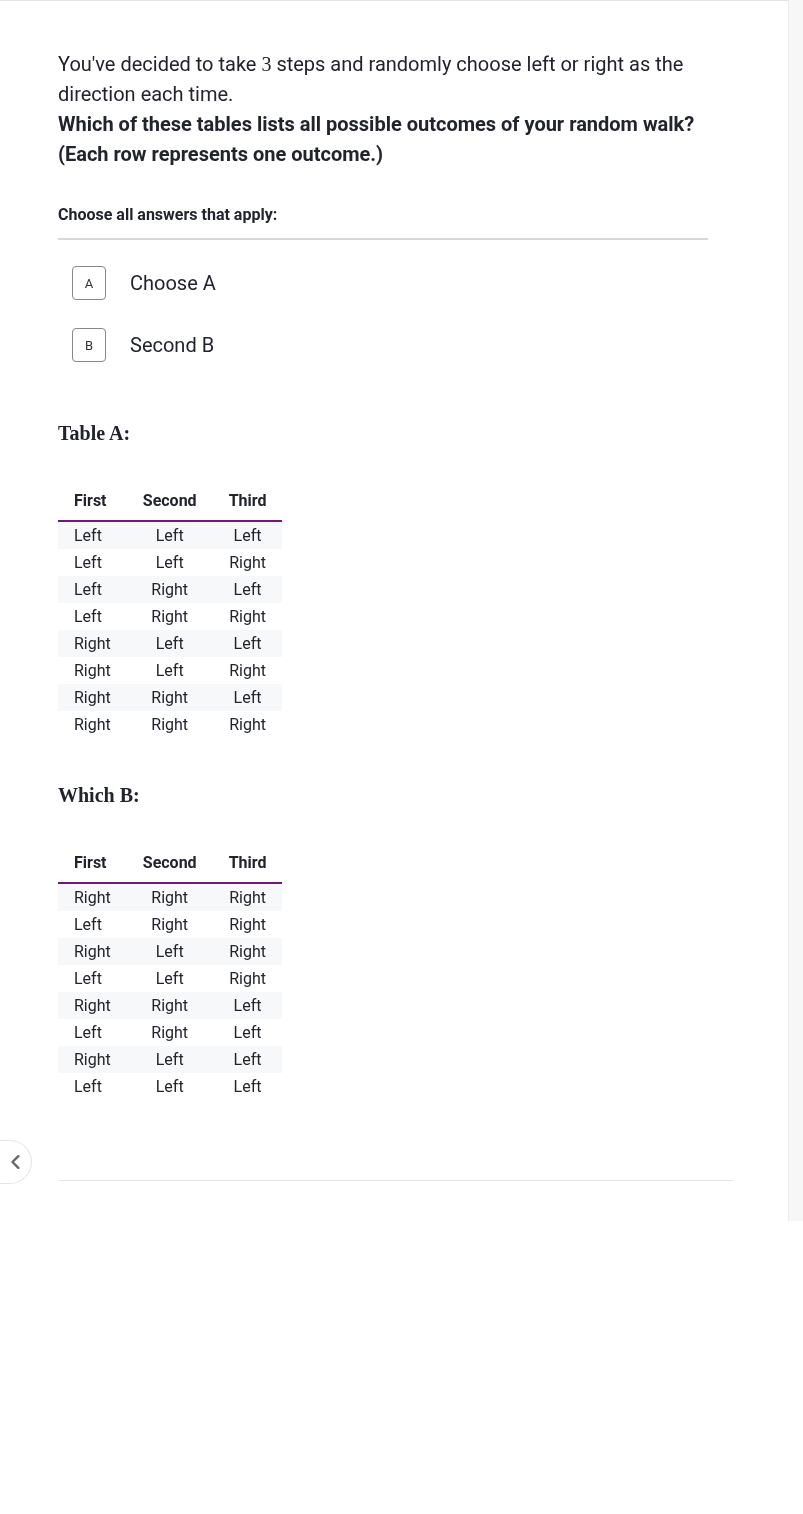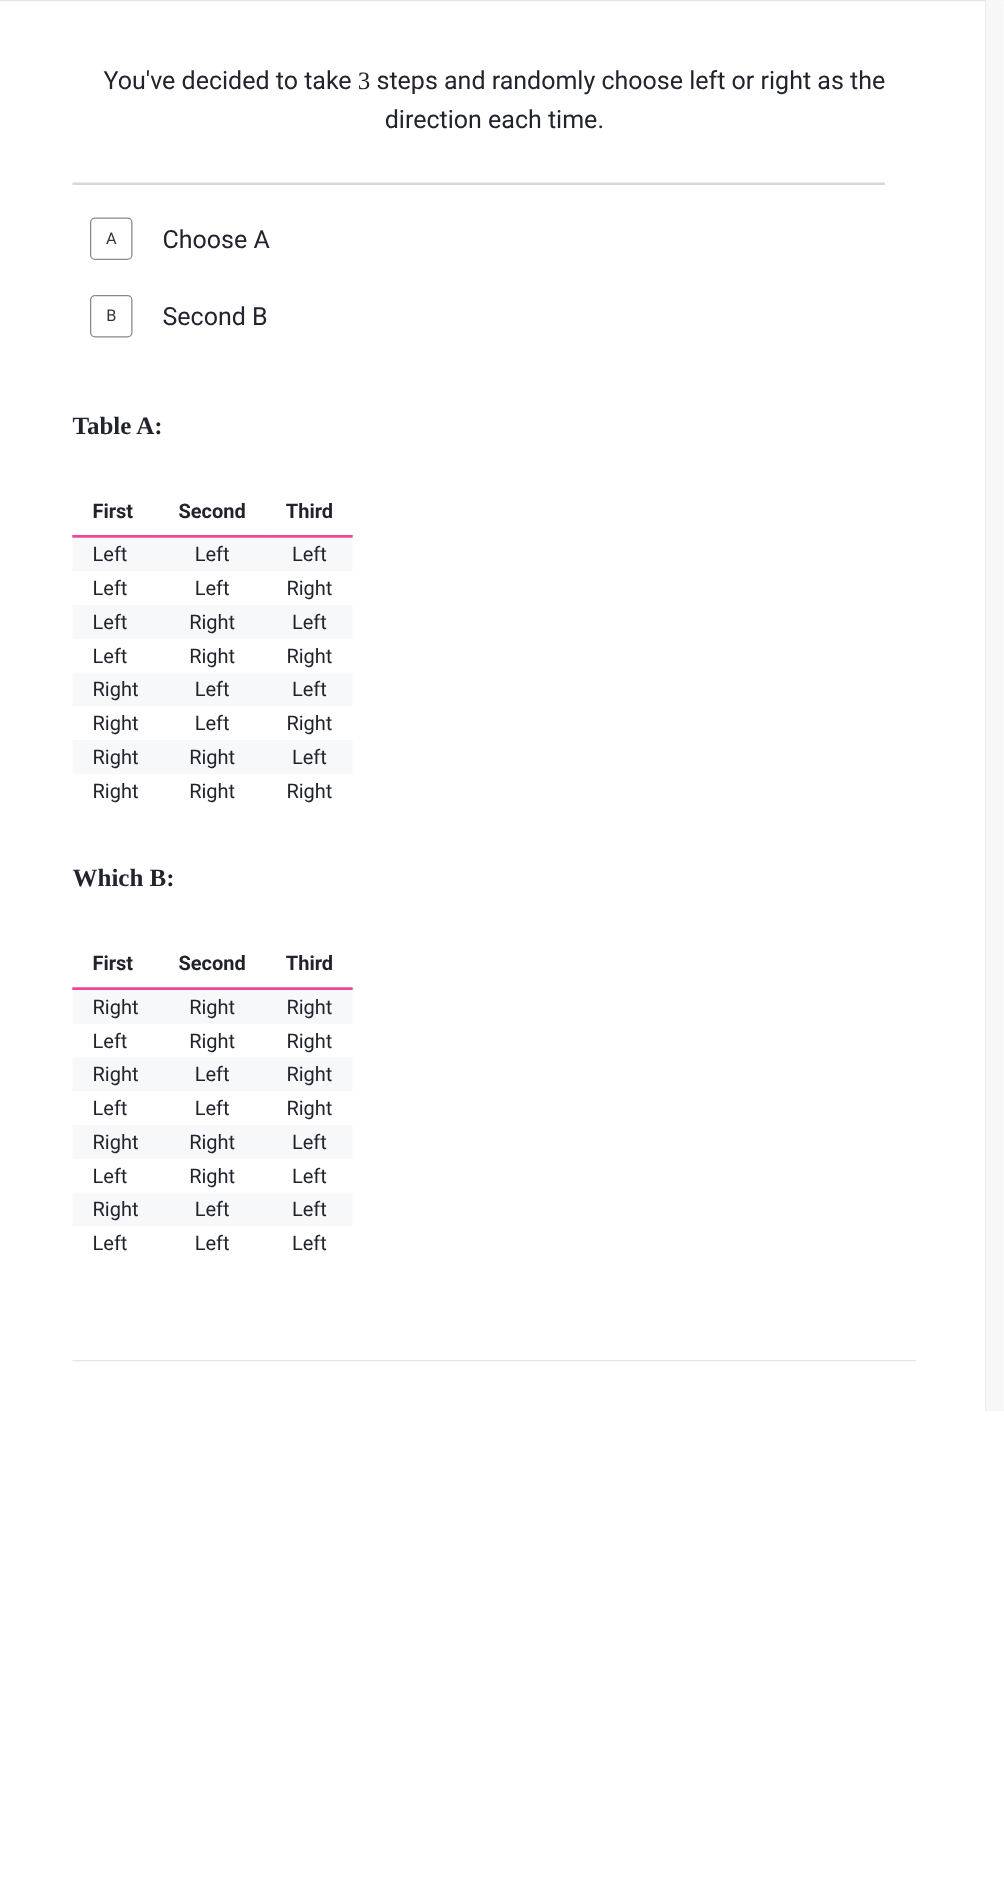--- a/index.html
+++ b/index.html
@@ -18,23 +18,21 @@
       border-top: 1px solid #e5e5e5;
       width: 100%;
     }
     .content {
       padding: 48px 58px 40px 58px;
     }
     .intro-text {
       font-size: 20px;
       line-height: 1.5;
       color: #21242c;
-      margin-bottom: 36px;
       max-width: 675px;
-      text-align: center;
     }
     .intro-text .num {
       font-family: Georgia, "Times New Roman", serif;
     }
     .question-text {
       font-size: 20px;
       font-weight: 700;
       line-height: 1.5;
       color: #21242c;
       margin-bottom: 36px;
@@ -89,21 +87,21 @@
       border-collapse: collapse;
       font-size: 16px;
     }
     table th {
       font-weight: 700;
       text-align: left;
       padding: 10px 16px;
       color: #21242c;
     }
     table thead tr {
-      border-bottom: 2px solid #ec4899;
+      border-bottom: 2px solid #701a75;
     }
     table td {
       padding: 4px 16px;
       color: #21242c;
     }
     table tbody tr:nth-child(odd) {
       background: #f7f8fa;
     }
     table th:nth-child(2),
     table th:nth-child(3),
@@ -151,21 +149,23 @@
 <body>
 
 <div class="top-border"></div>
 
 <div class="content">
 
   <p class="intro-text">
     <span>You've decided to take </span><span class="num">3</span><span> steps and randomly choose left or right as the direction each time.</span>
   </p>
 
-
+  <p class="question-text">Which of these tables lists all possible outcomes of your random walk? (Each row represents one outcome.)</p>
+
+  <p class="choose-label">Choose all answers that apply:</p>
 
   <hr class="answer-divider">
 
   <div class="answer-option">
     <div class="answer-key">A</div>
     <div class="answer-label">Choose A</div>
   </div>
 
   <div class="answer-option">
     <div class="answer-key">B</div>

